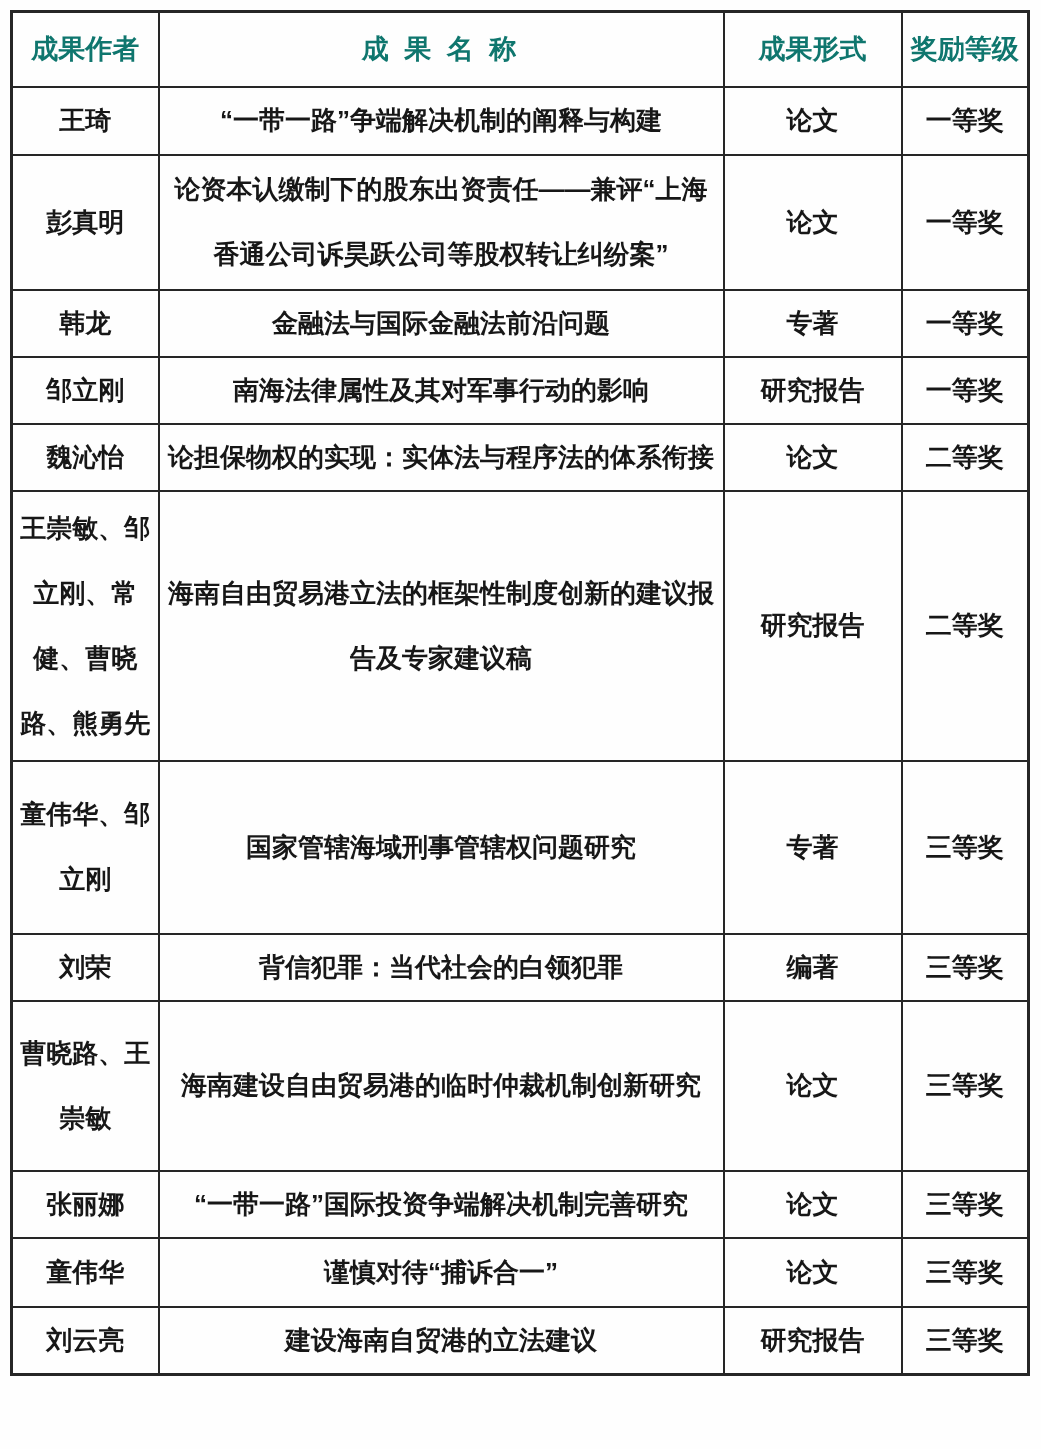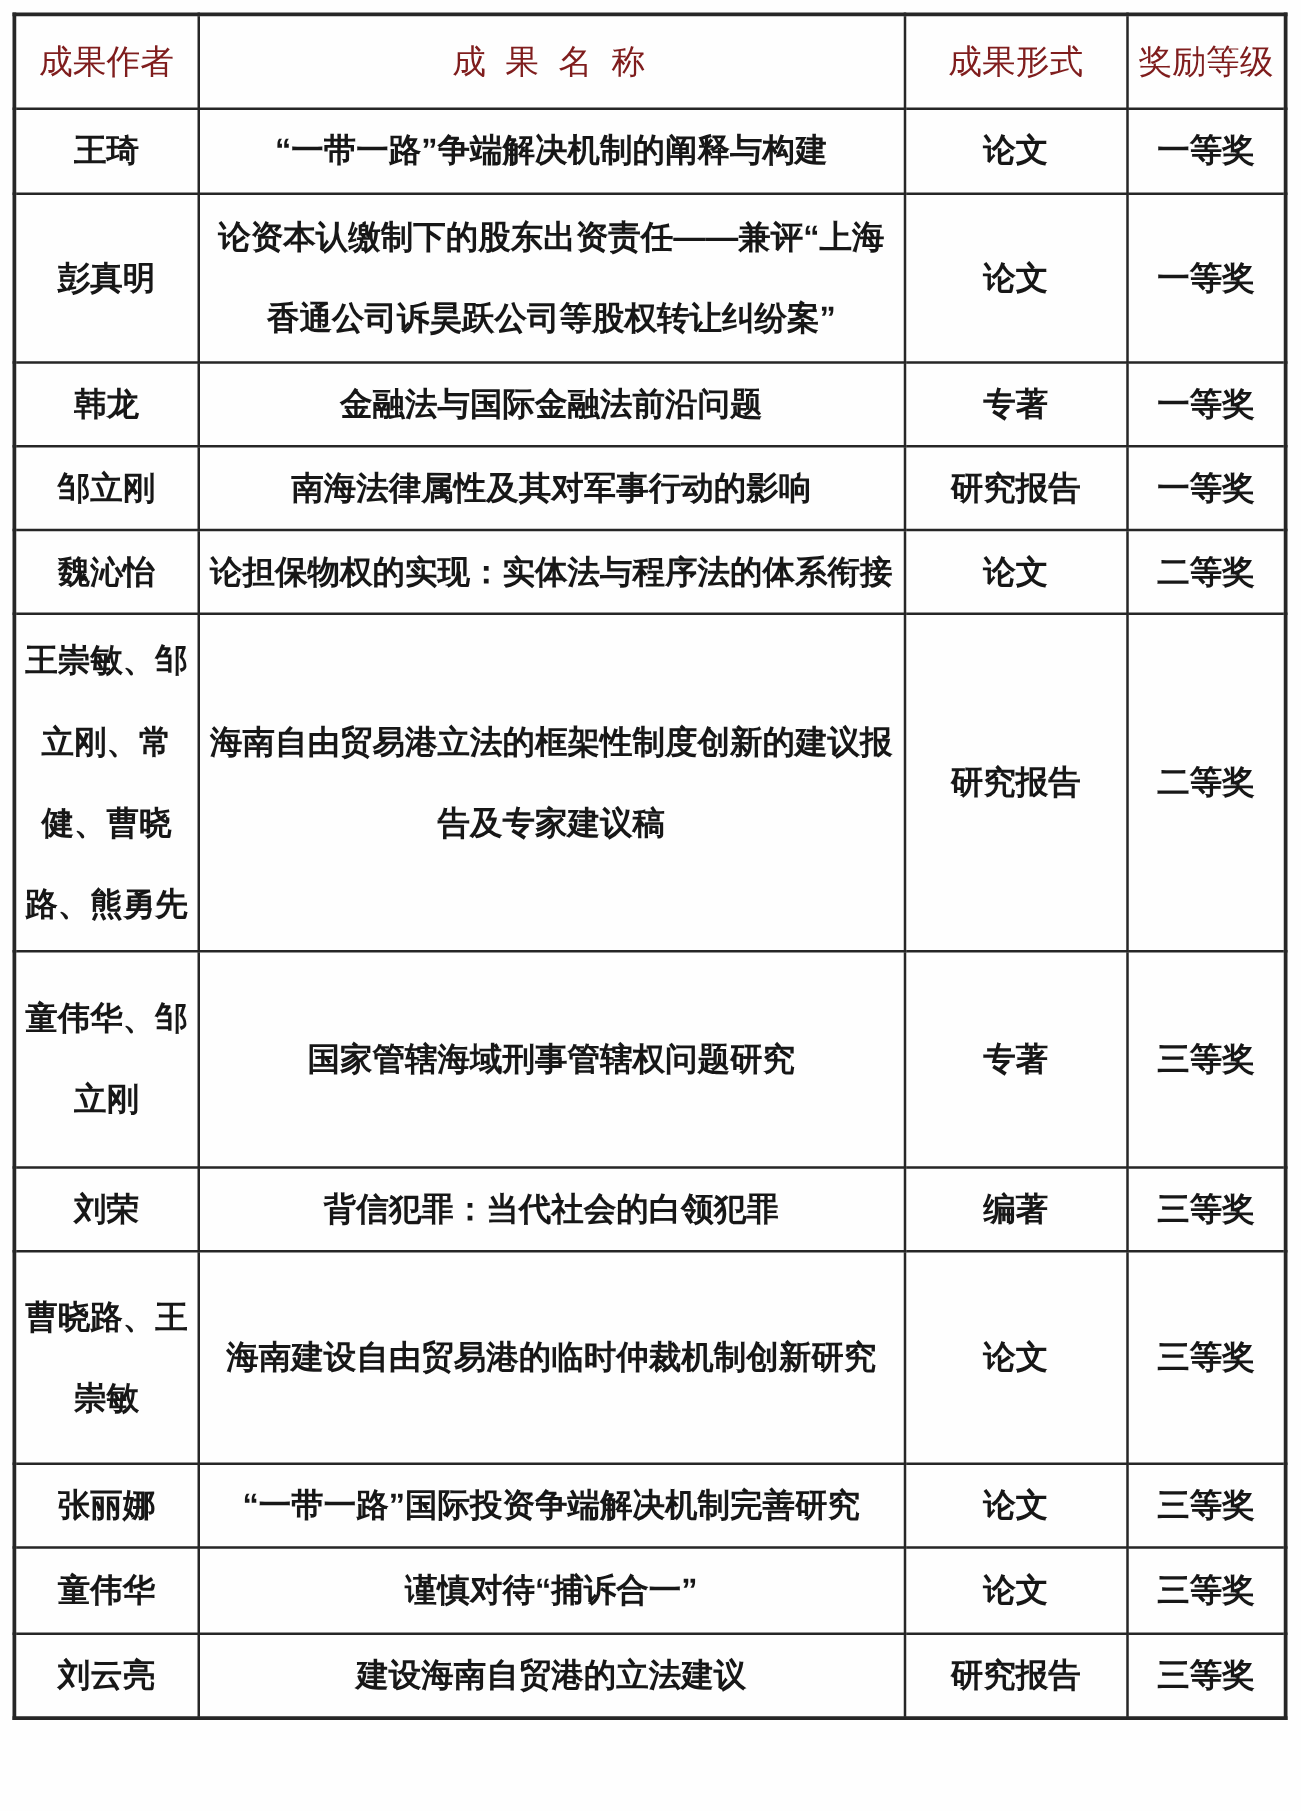--- a/index.html
+++ b/index.html
@@ -33,22 +33,22 @@
     border: 2px solid #262626;
     vertical-align: middle;
     text-align: center;
     padding: 0 6px;
     overflow: hidden;
     word-break: normal;
     line-break: strict;
   }
   th {
     font-size: 27px;
-    font-weight: 400;
-    color: #7f1d1d;
+    font-weight: 700;
+    color: #0f766e;
     line-height: 1.3;
   }
   th.name-h {
     letter-spacing: 4px;
   }
   td {
     font-size: 26px;
     font-weight: 600;
     line-height: 65px;
     color: #171717;

